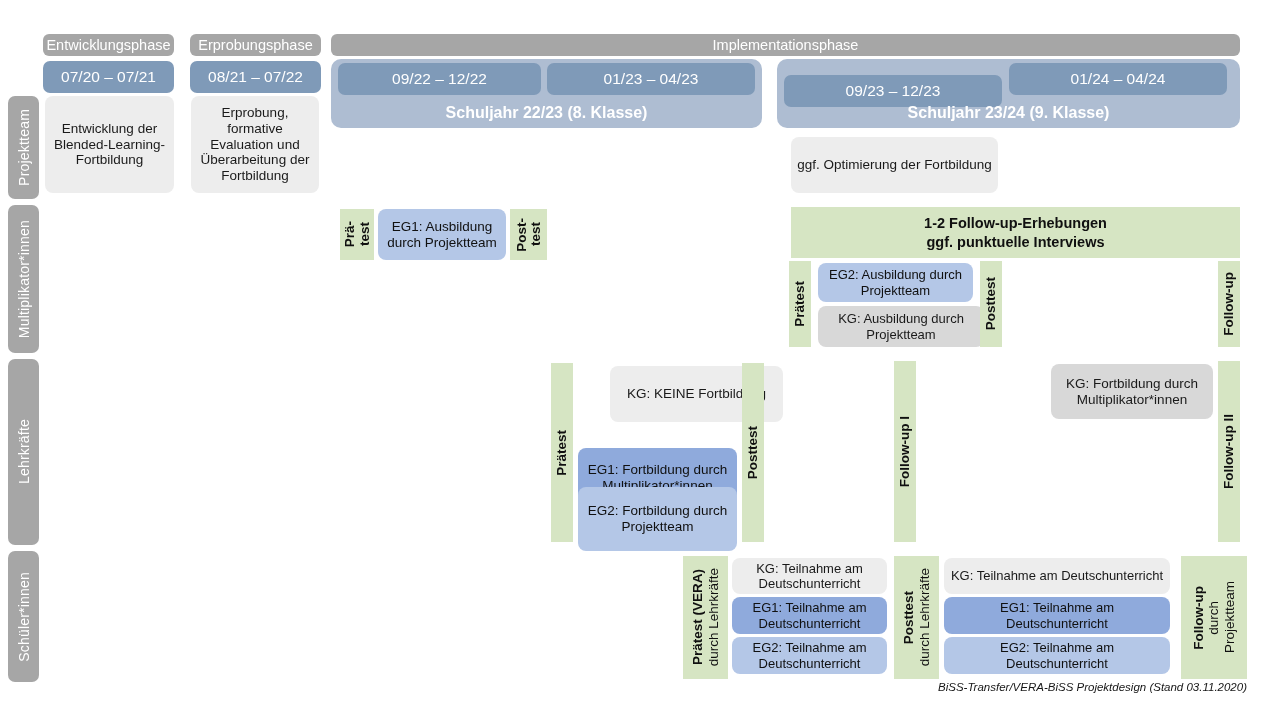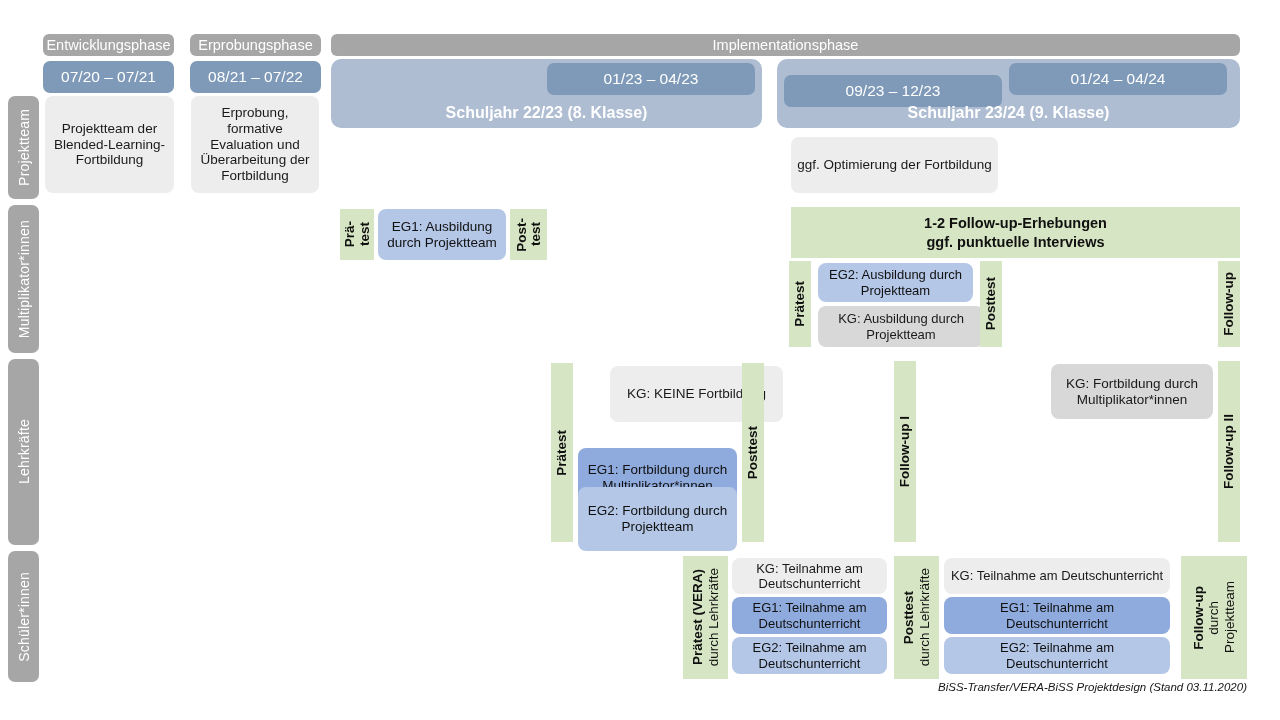--- a/index.html
+++ b/index.html
@@ -67,20 +67,23 @@
   </div>
 
   <div class="box datechip" style="left:43px;top:61px;width:131px;">
     <span>07/20 – 07/21</span>
   </div>
   <div class="box datechip" style="left:190px;top:61px;width:131px;">
     <span>08/21 – 07/22</span>
   </div>
 
   <div class="schoolyear" style="position:absolute;left:331px;top:59px;width:431px;height:69px;">
+    <div class="box datechip" style="left:7px;top:4px;width:203px;">
+      <span>09/22 – 12/22</span>
+    </div>
     <div class="box datechip" style="left:216px;top:4px;width:208px;">
       <span>01/23 – 04/23</span>
     </div>
     <div class="sy-label">Schuljahr 22/23 (8. Klasse)</div>
   </div>
 
   <div class="schoolyear" style="position:absolute;left:777px;top:59px;width:463px;height:69px;">
     <div class="box datechip" style="left:7px;top:16px;width:218px;">
       <span>09/23 – 12/23</span>
     </div>
@@ -97,21 +100,21 @@
     <span>Multiplikator*innen</span>
   </div>
   <div class="box rowlabel" style="left:8px;top:359px;width:31px;height:186px;">
     <span>Lehrkräfte</span>
   </div>
   <div class="box rowlabel" style="left:8px;top:551px;width:31px;height:131px;">
     <span>Schüler*innen</span>
   </div>
 
   <div class="box grey r content" style="left:45px;top:96px;width:129px;height:97px;">
-    <span>Projektteam der Blended-Learning-Fortbildung</span>
+    <span>Entwicklung der Blended-Learning-Fortbildung</span>
   </div>
   <div class="box grey r content" style="left:191px;top:96px;width:128px;height:97px;">
     <span>Erprobung, formative Evaluation und Überarbeitung der Fortbildung</span>
   </div>
   <div class="box grey r content" style="left:791px;top:137px;width:207px;height:56px;">
     <span>ggf. Optimierung der Fortbildung</span>
   </div>
 
   <div class="box green vbar" style="left:340px;top:209px;width:34px;height:51px;">
     <span class="vtxt b">Prä-</span>

